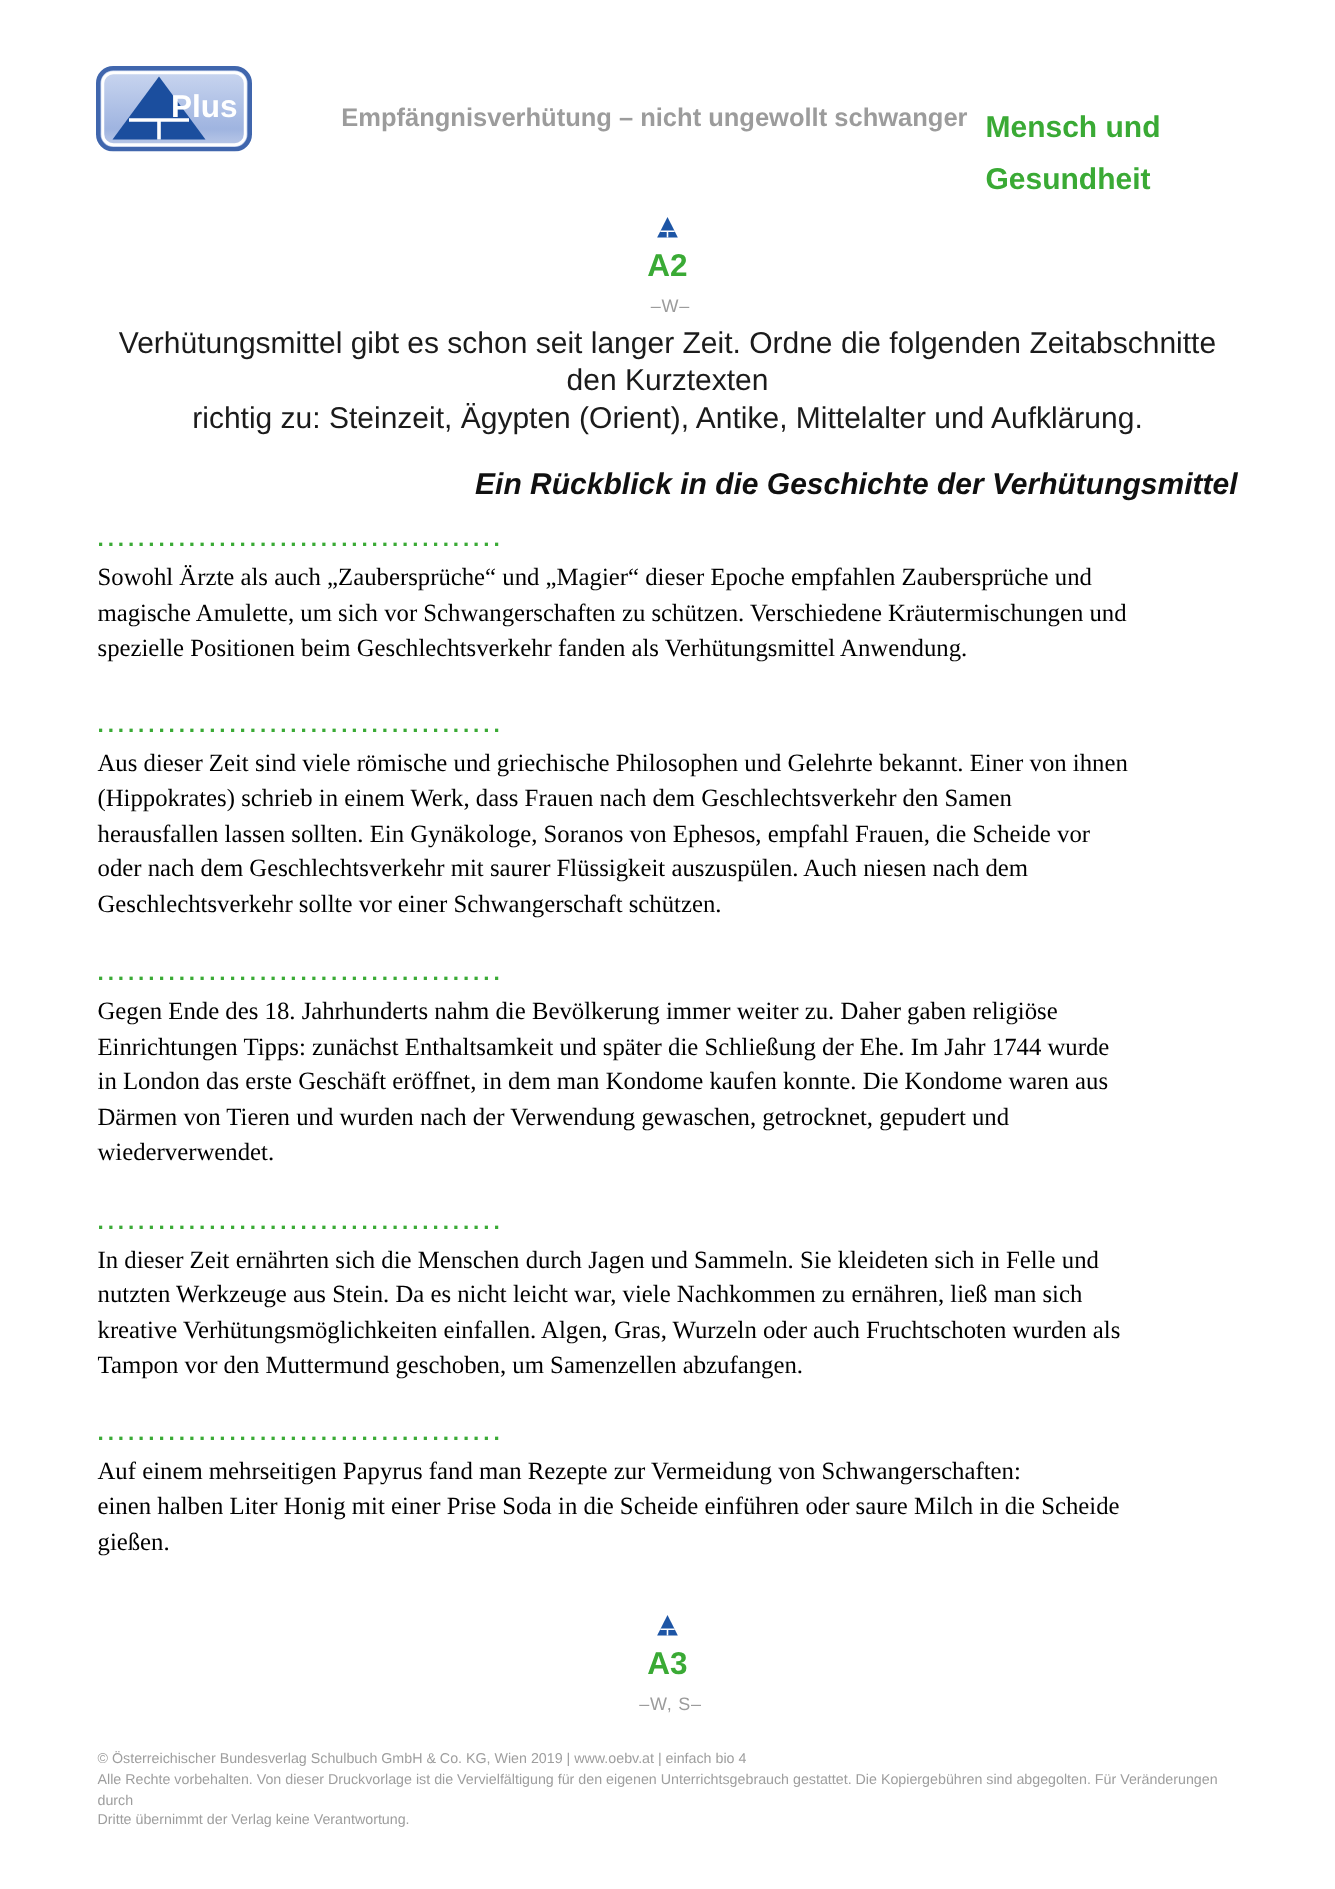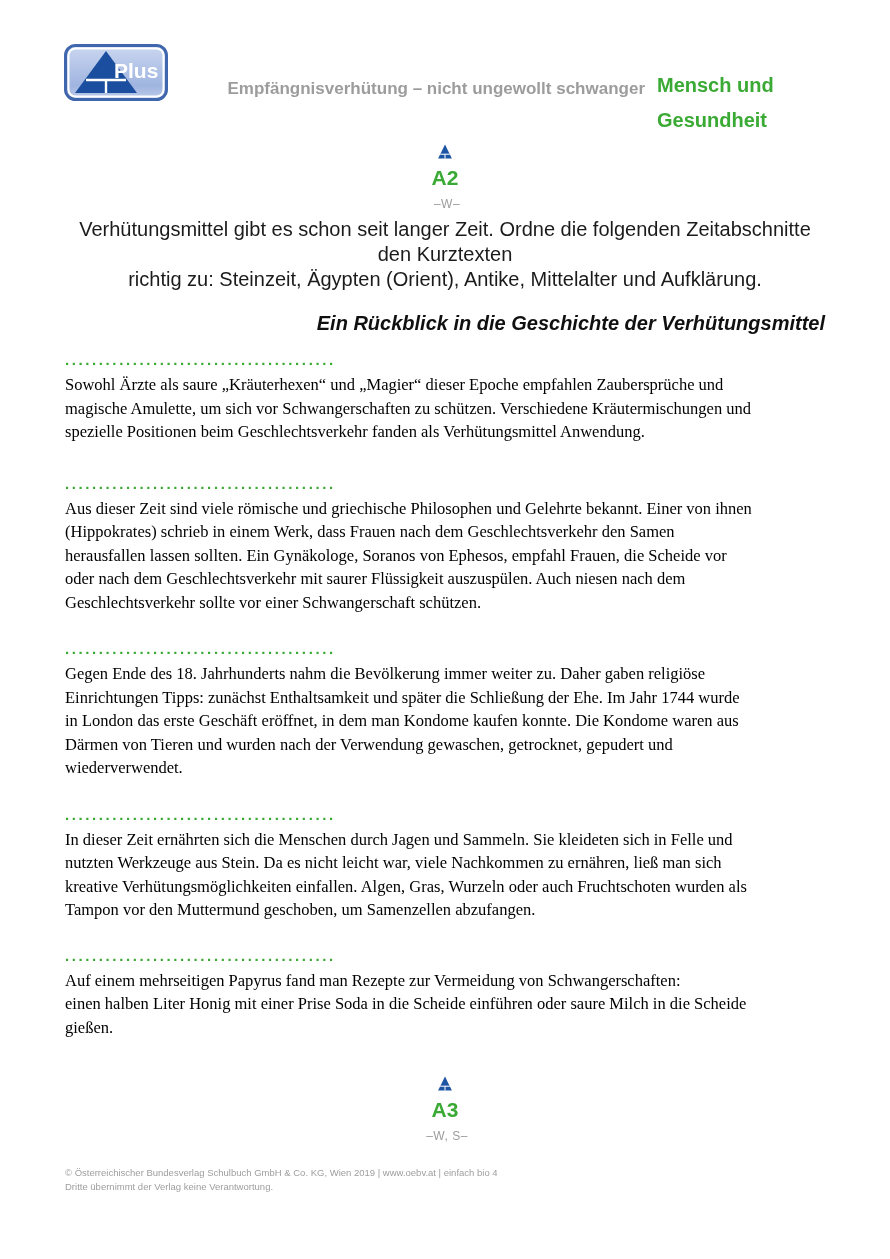--- a/index.html
+++ b/index.html
@@ -7,21 +7,21 @@
     position:relative;
     width:890px;height:1259px;
     background:#ffffff;
     font-family:"Liberation Sans",sans-serif;
     overflow:hidden;
   }
 
   
   .logo{position:absolute;left:64px;top:44px;width:104px;height:57px;}
   .header-subtitle{
-    position:absolute;top:79px;right:245px;
+    position:absolute;top:69px;right:245px;
     font-size:17px;font-weight:700;color:#9c9c9c;white-space:nowrap;
   }
   .subject{
     position:absolute;left:657px;top:68px;
     font-size:20px;font-weight:700;line-height:35px;color:#3aaa35;
   }
 
   
   .content{position:absolute;left:65px;top:0;width:760px;}
 
@@ -109,21 +109,21 @@
       <span class="task-label">A2</span>
       <span class="task-tags">–W–</span>
     </div>
     <div class="instruction">Verhütungsmittel gibt es schon seit langer Zeit. Ordne die folgenden Zeitabschnitte den Kurztexten
 richtig zu: Steinzeit, Ägypten (Orient), Antike, Mittelalter und Aufklärung.</div>
 
     <div class="story-title">Ein Rückblick in die Geschichte der Verhütungsmittel</div>
 
     <div class="section sec1">
       <div class="dots">........................................</div>
-      <div class="para">Sowohl Ärzte als saure „Kräuterhexen“ und „Magier“ dieser Epoche empfahlen Zaubersprüche und
+      <div class="para">Sowohl Ärzte als auch „Zaubersprüche“ und „Magier“ dieser Epoche empfahlen Zaubersprüche und
 magische Amulette, um sich vor Schwangerschaften zu schützen. Verschiedene Kräutermischungen und
 spezielle Positionen beim Geschlechtsverkehr fanden als Verhütungsmittel Anwendung.</div>
     </div>
 
     <div class="section sec2">
       <div class="dots">........................................</div>
       <div class="para">Aus dieser Zeit sind viele römische und griechische Philosophen und Gelehrte bekannt. Einer von ihnen
 (Hippokrates) schrieb in einem Werk, dass Frauen nach dem Geschlechtsverkehr den Samen
 herausfallen lassen sollten. Ein Gynäkologe, Soranos von Ephesos, empfahl Frauen, die Scheide vor
 oder nach dem Geschlechtsverkehr mit saurer Flüssigkeit auszuspülen. Auch niesen nach dem
@@ -161,16 +161,17 @@
         <line x1="50" y1="68" x2="50" y2="96" stroke="#ffffff" stroke-width="7"></line>
       </svg>
       <span class="task-label">A3</span>
       <span class="task-tags">–W, S–</span>
     </div>
 
   </div>
 
   <div class="footer">
     <div>© Österreichischer Bundesverlag Schulbuch GmbH &amp; Co. KG, Wien 2019 | www.oebv.at | einfach bio 4</div>
+    <div>Alle Rechte vorbehalten. Von dieser Druckvorlage ist die Vervielfältigung für den eigenen Unterrichtsgebrauch gestattet. Die Kopiergebühren sind abgegolten. Für Veränderungen durch</div>
     <div>Dritte übernimmt der Verlag keine Verantwortung.</div>
   </div>
 
 </div>
 
 </body></html>

